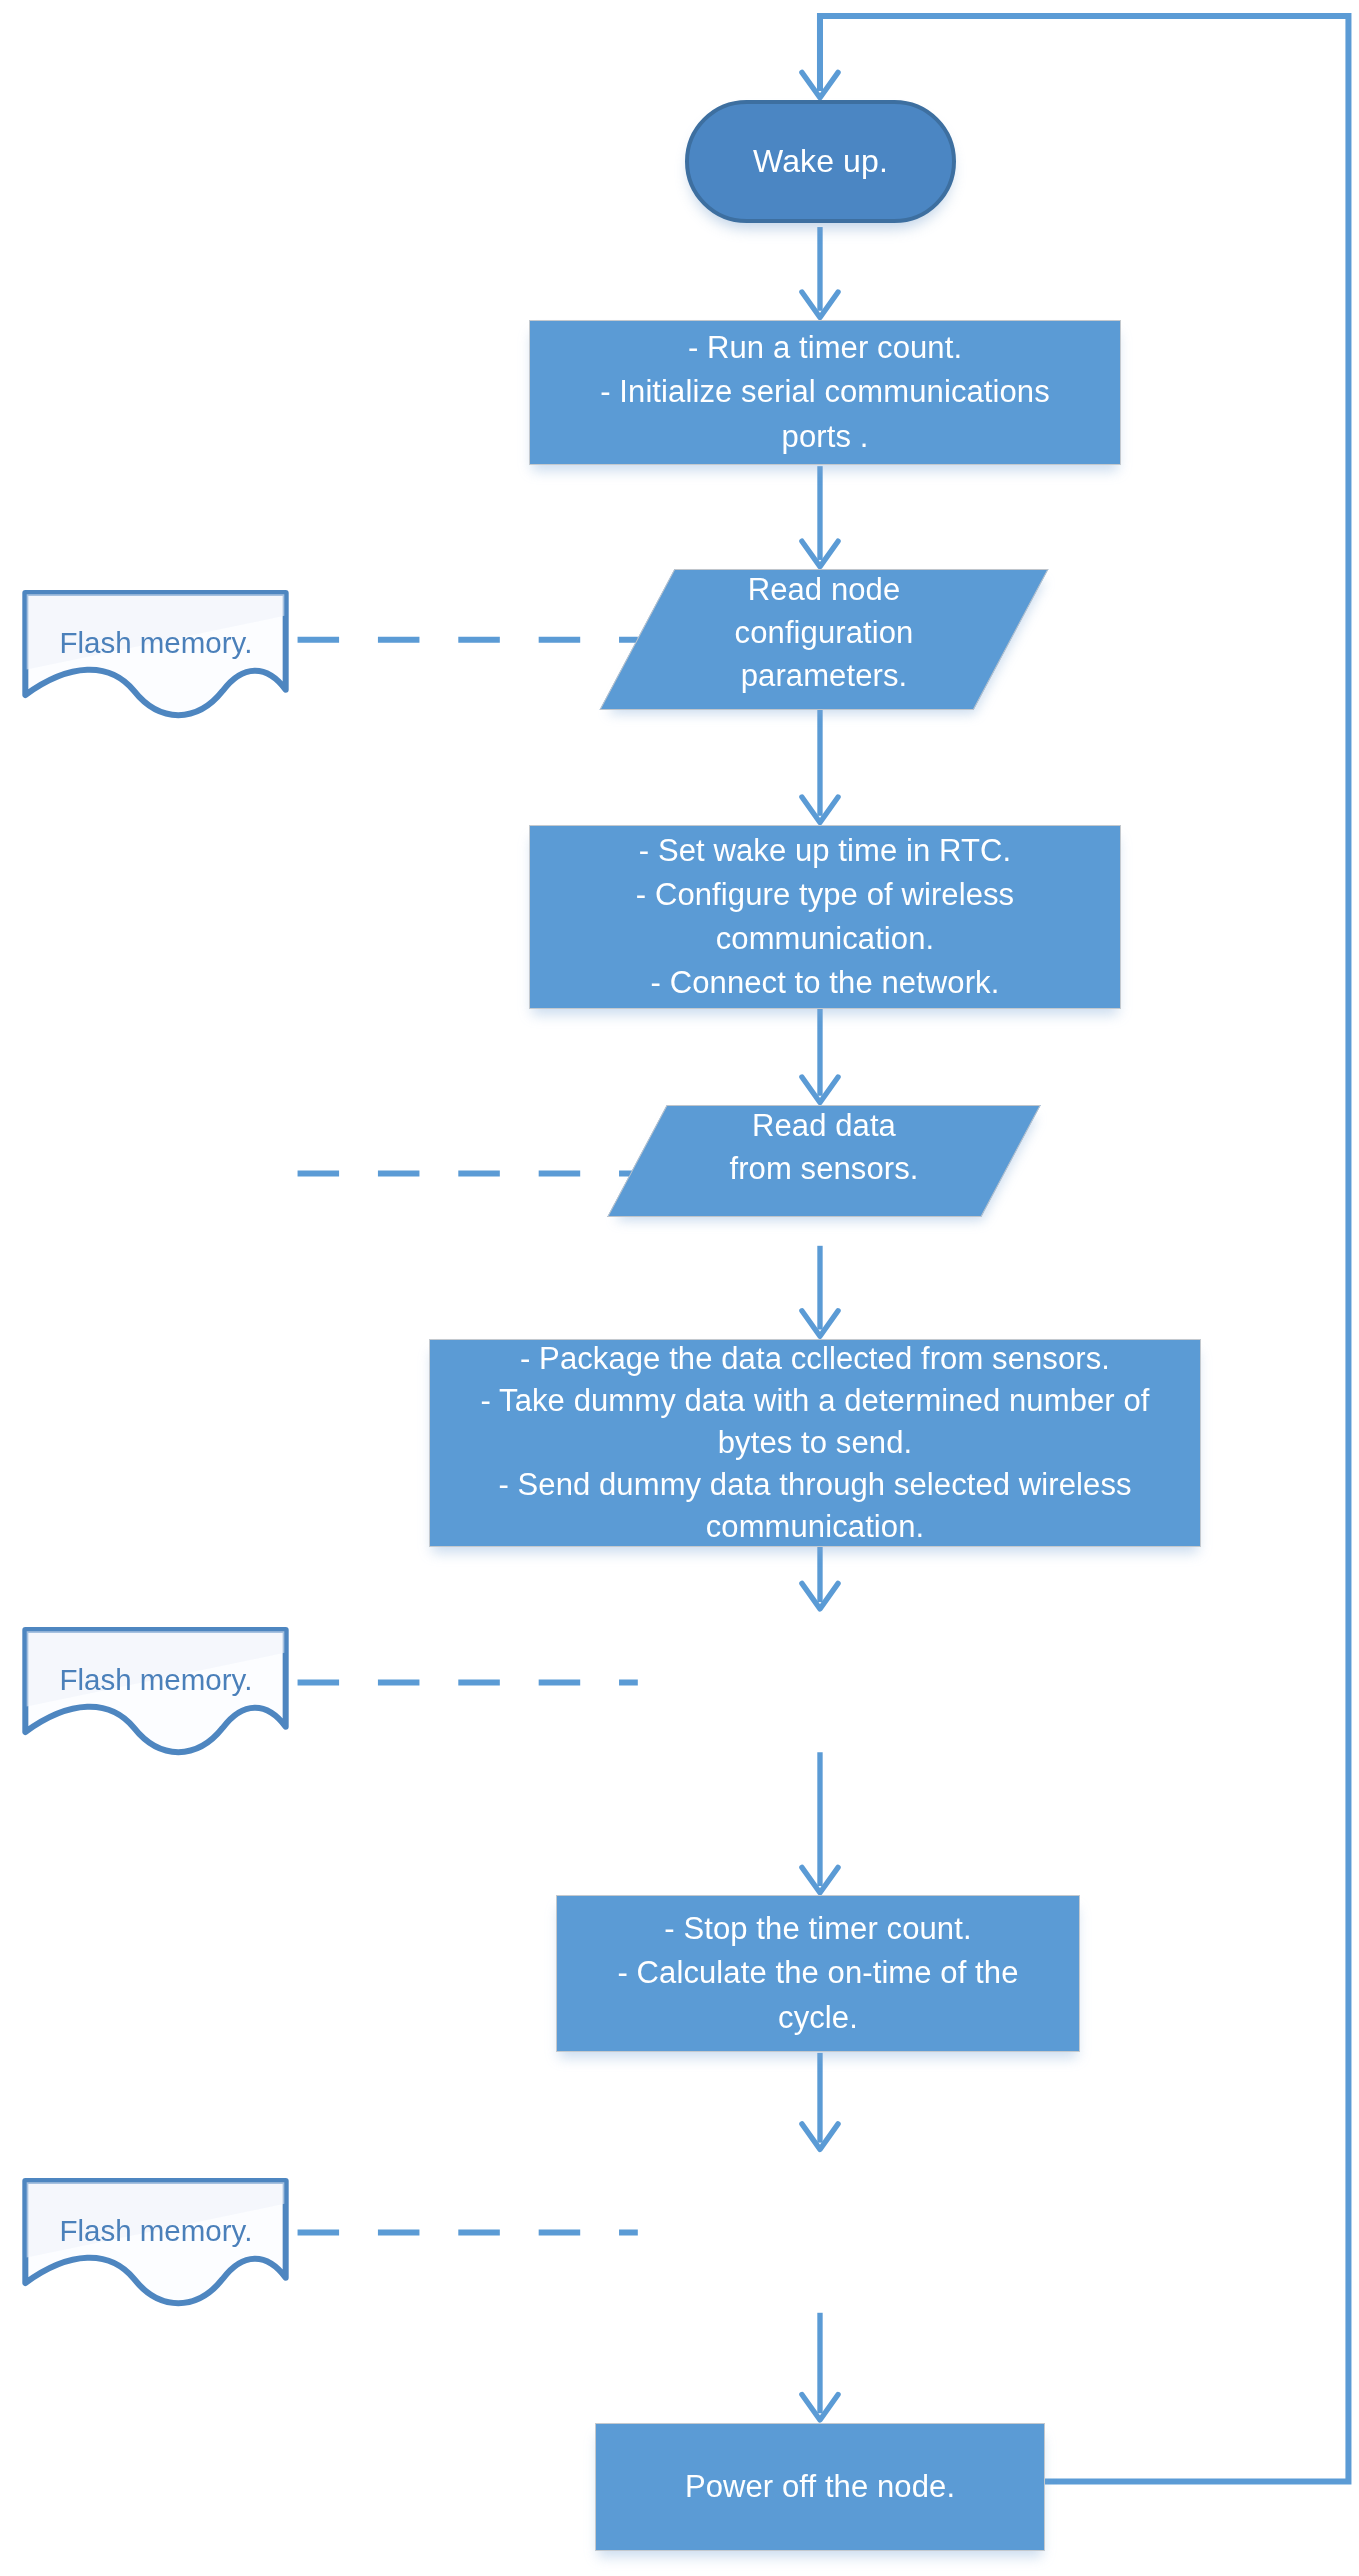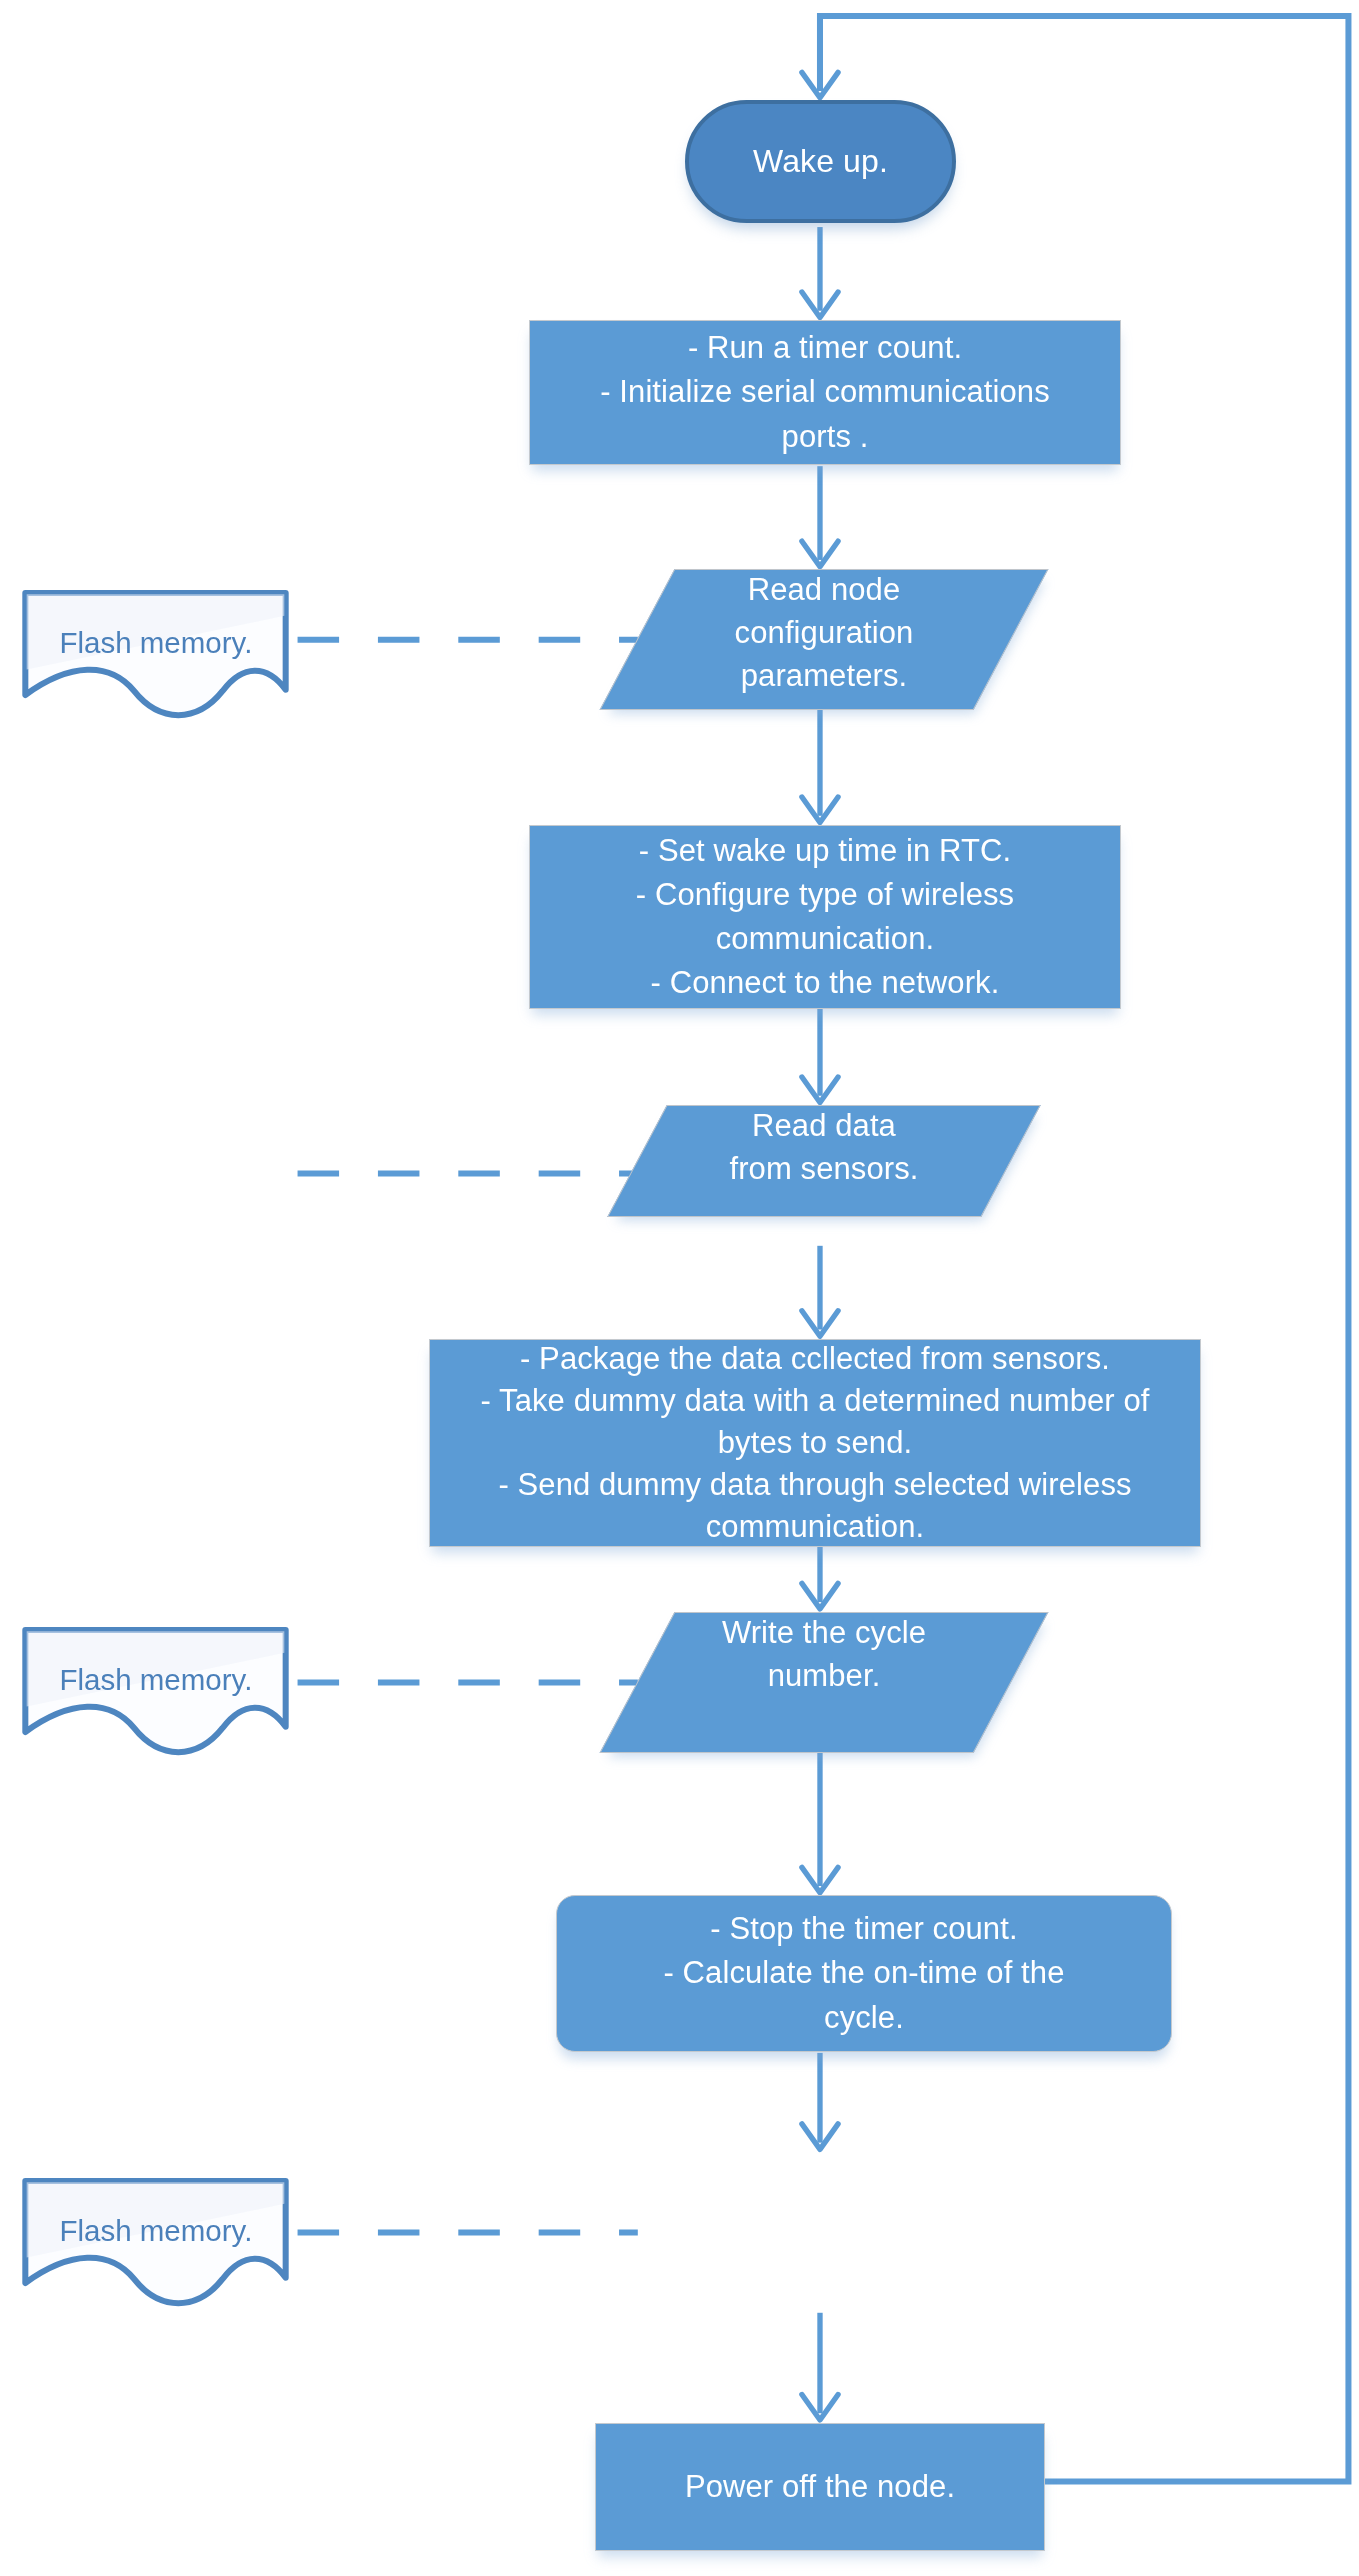--- a/index.html
+++ b/index.html
@@ -153,29 +153,22 @@
   </div>
 
   <div class="doc" style="left:21.4px;top:1626px;width:269px;height:155px;">
     <svg width="269" height="155" viewBox="0 0 400 231">
       <path d="M6,6 H394 V150 C366,112 330,112 300,152 C262,200 206,200 168,152 C132,108 72,110 6,158 Z" fill="#fcfdff" stroke="#4e86c0" stroke-width="9" stroke-linejoin="round"></path>
       <path d="M8,8 H392 V40 L8,120 Z" fill="#eef3fa" opacity="0.55"></path>
     </svg>
     <div class="doc-label">Flash memory.</div>
   </div>
 
-  <div class="para" style="left:637px;top:1612px;width:374px;height:141px;">
-    <div class="para-bg"></div>
-    <div class="para-label">
-        <div class="label">Write the cycle
-number.</div>
-      </div>
-  </div>
 
-  <div class="node process" style="left:556px;top:1895px;width:616px;height:157px;border-radius:19px;">
+  <div class="node process" style="left:556px;top:1895px;width:524px;height:157px;">
     <div class="label">- Stop the timer count.
 - Calculate the on-time of the
 cycle.</div>
   </div>
 
   <div class="doc" style="left:21.4px;top:2177px;width:269px;height:155px;">
     <svg width="269" height="155" viewBox="0 0 400 231">
       <path d="M6,6 H394 V150 C366,112 330,112 300,152 C262,200 206,200 168,152 C132,108 72,110 6,158 Z" fill="#fcfdff" stroke="#4e86c0" stroke-width="9" stroke-linejoin="round"></path>
       <path d="M8,8 H392 V40 L8,120 Z" fill="#eef3fa" opacity="0.55"></path>
     </svg>

